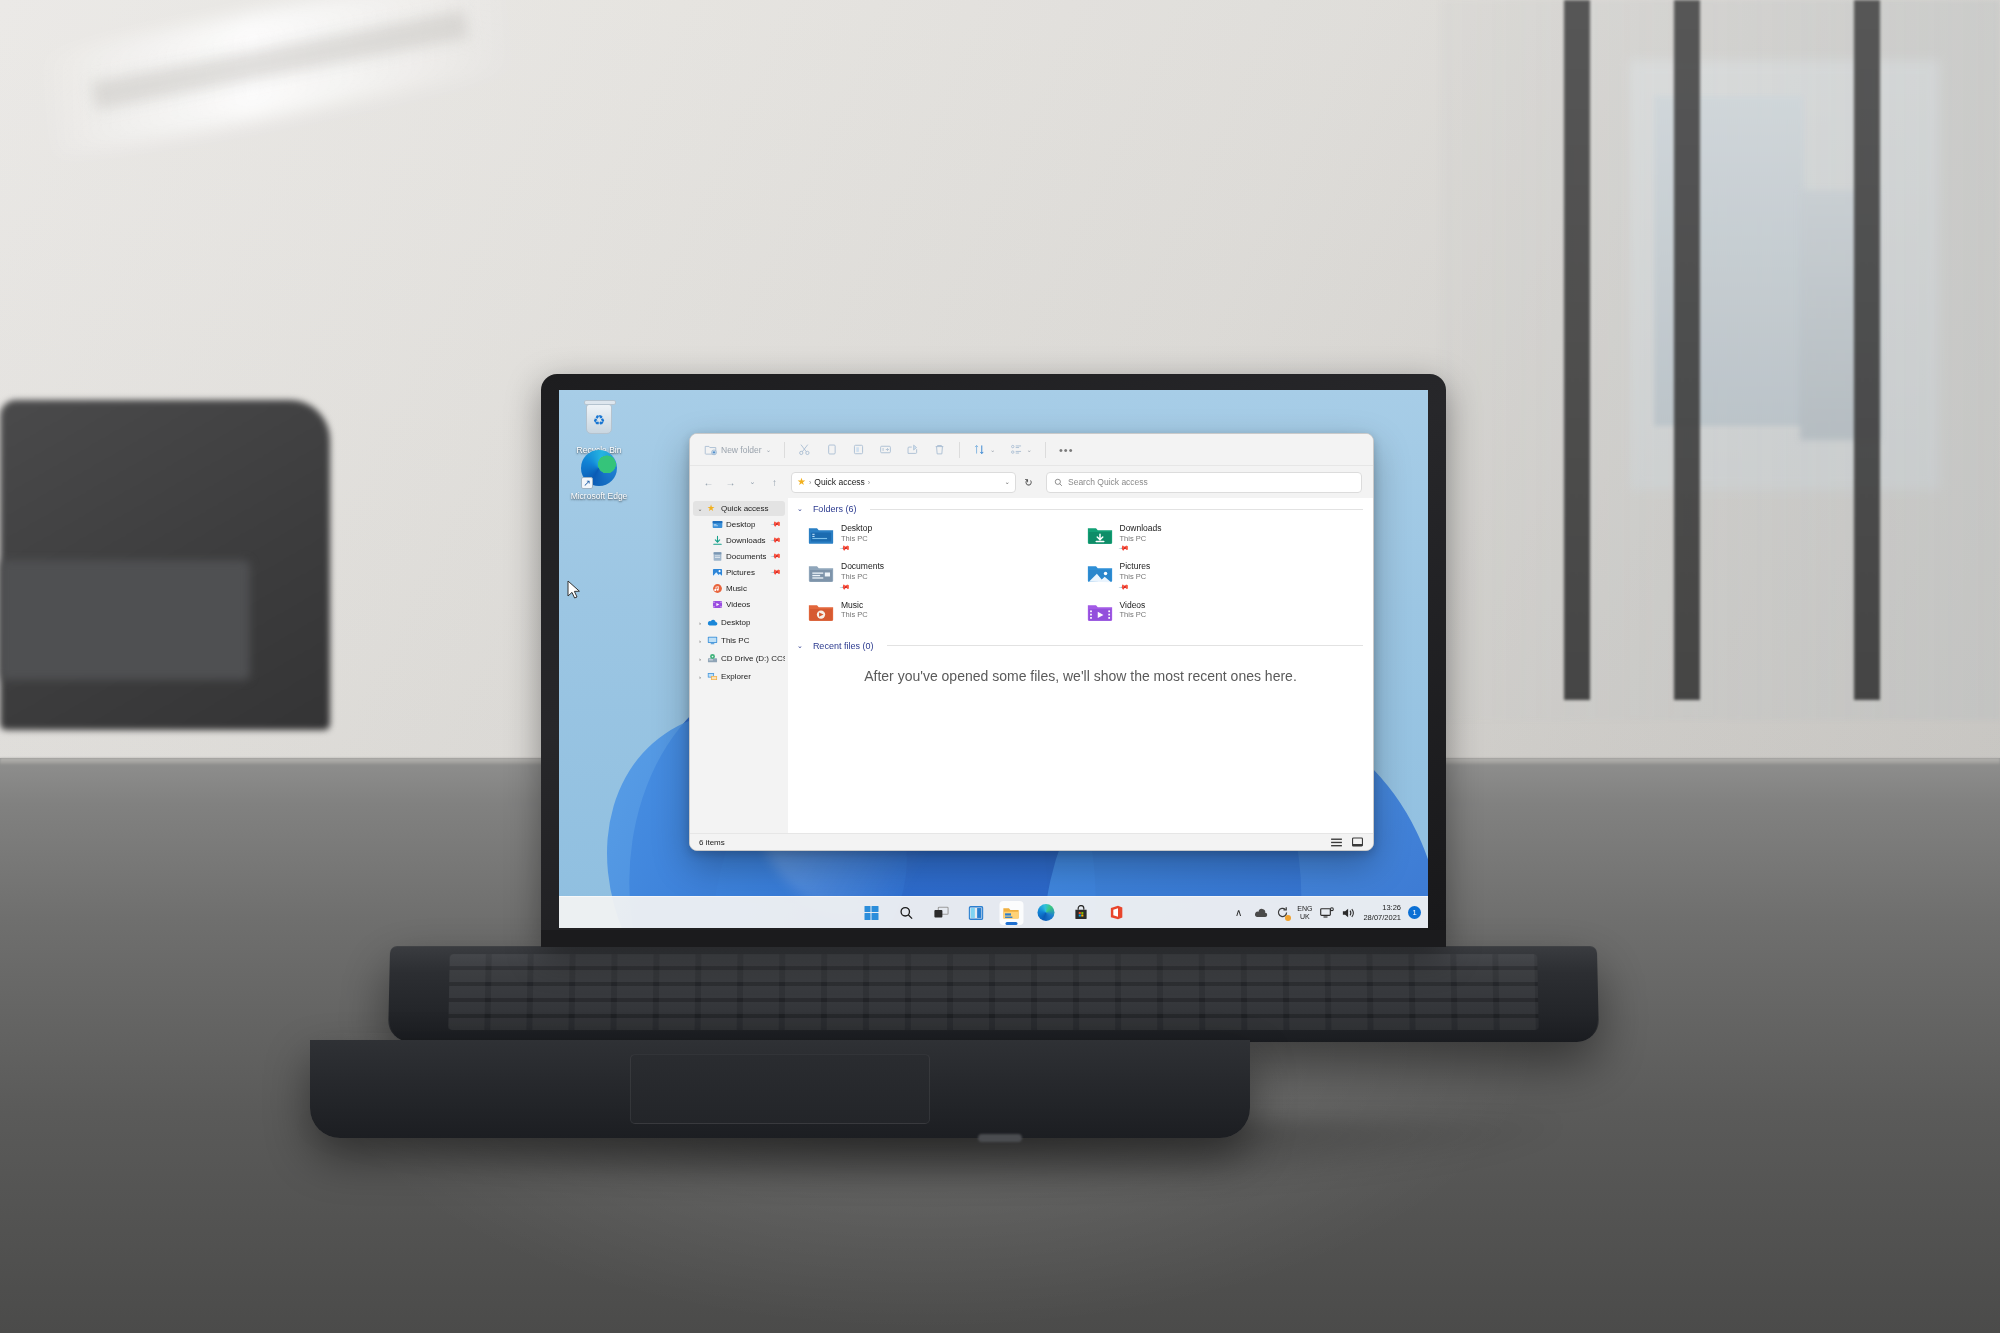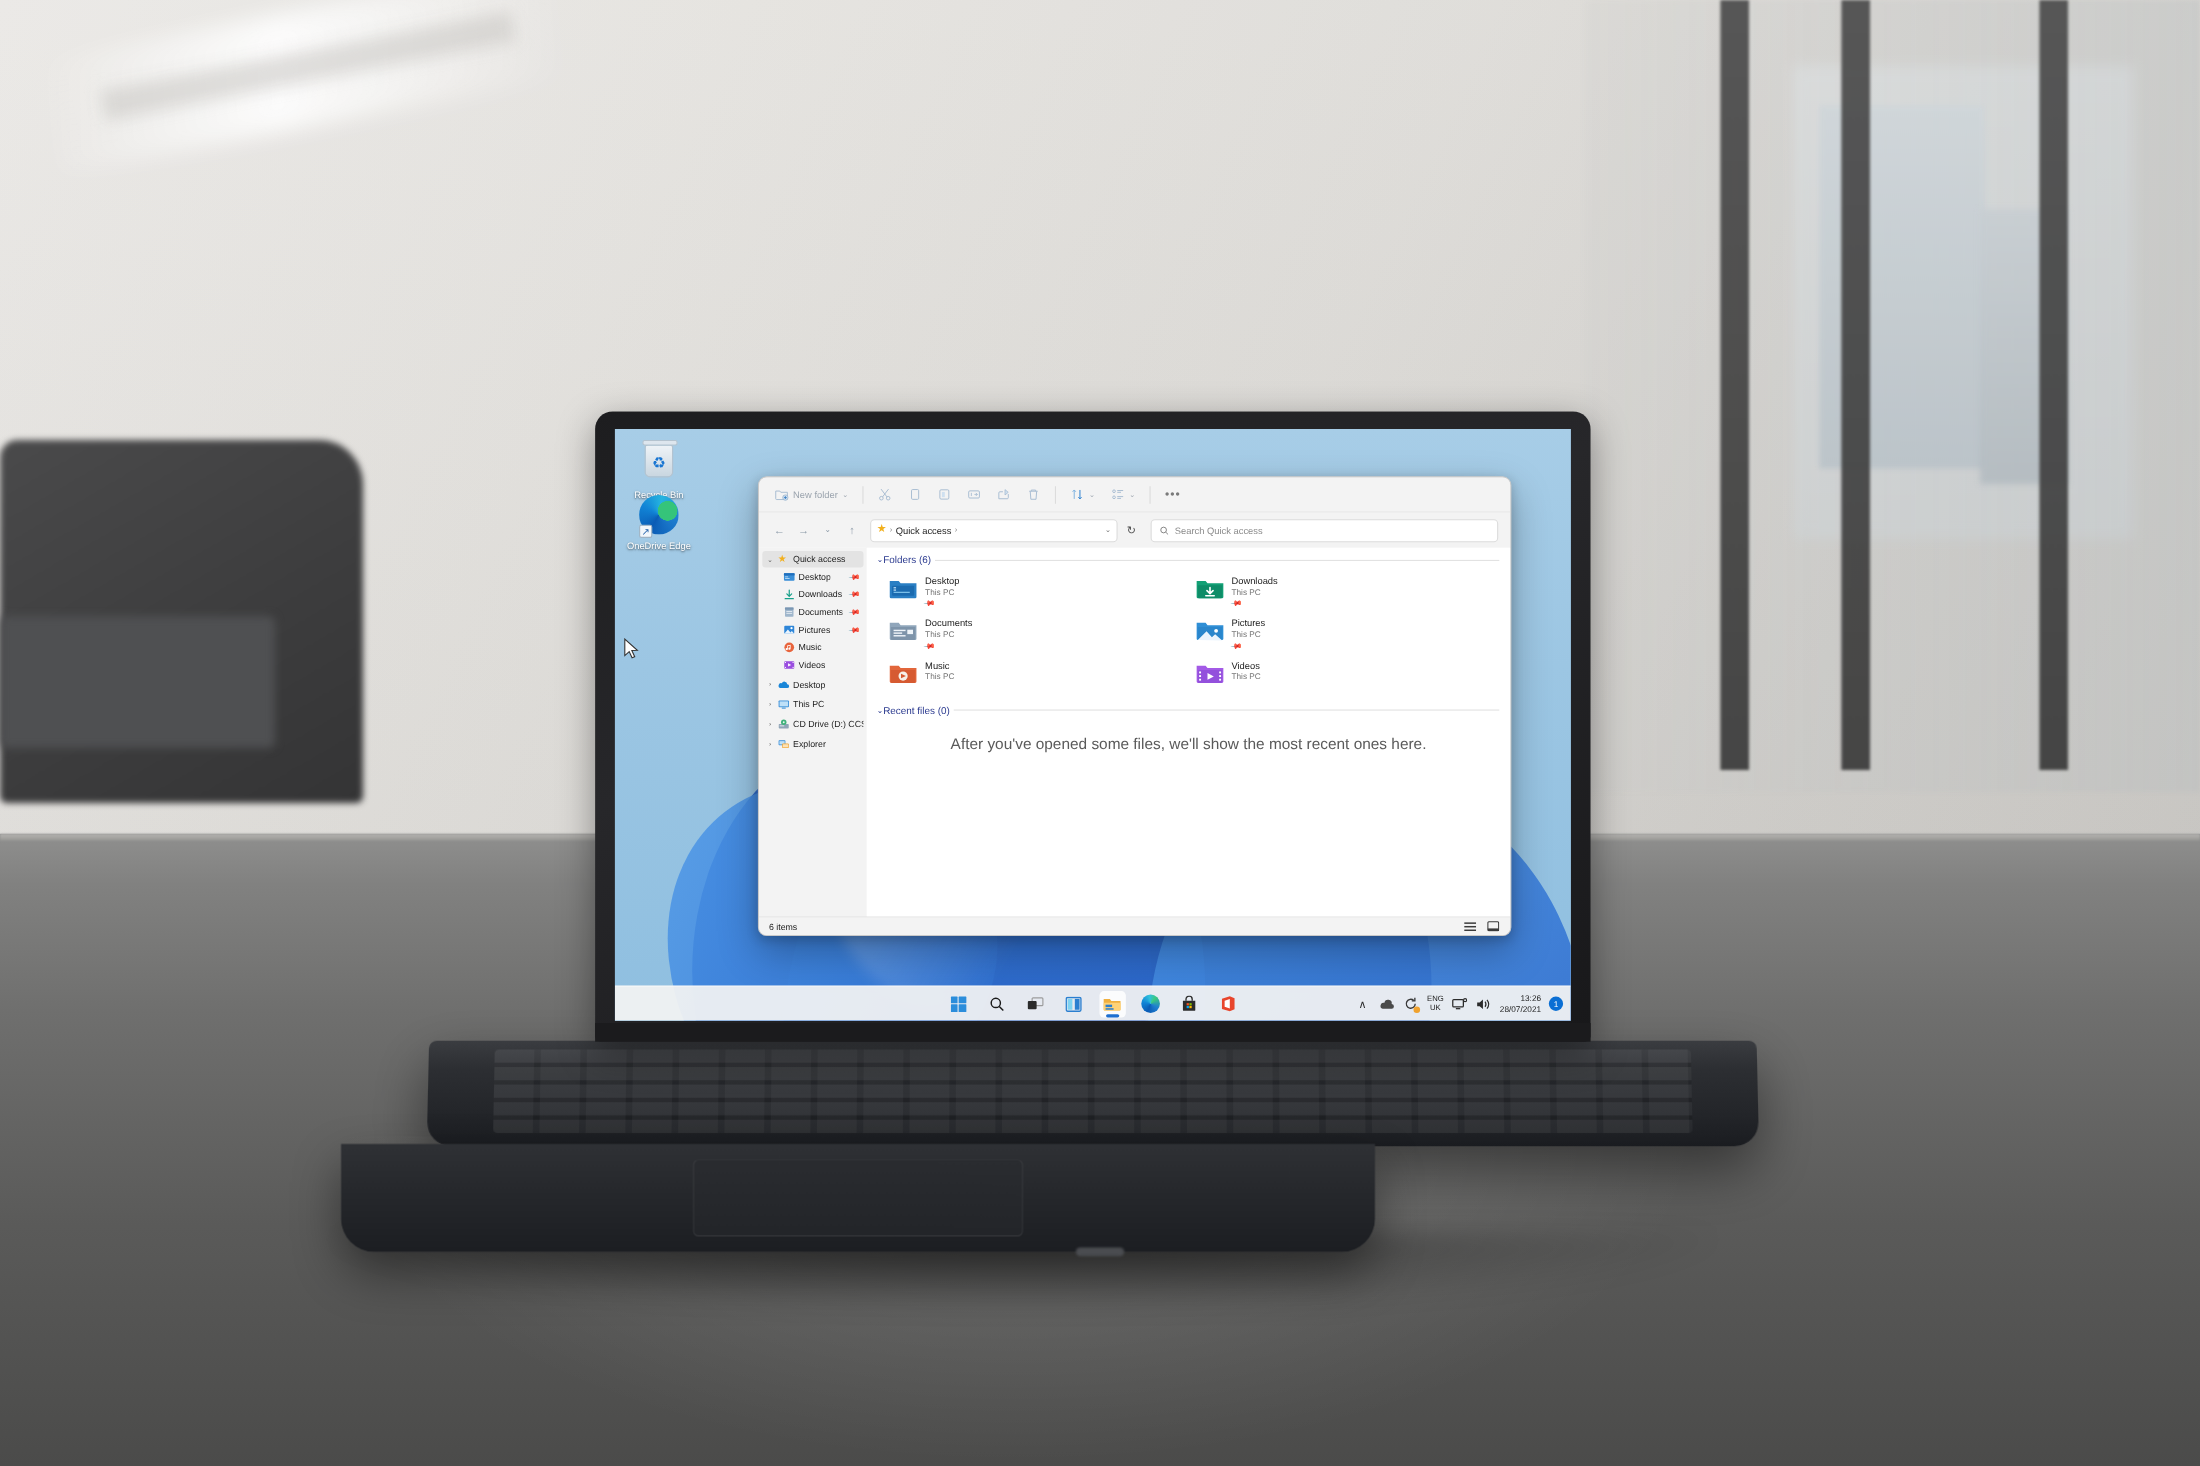--- a/index.html
+++ b/index.html
@@ -274,21 +274,21 @@
   }
   .nav-row.sel{ background:#e3e3e3; }
   .exp{ width:8px; text-align:center; font-size:6px; color:#5a5a5a; flex:none; }
   .nav-ico{ width:11px;height:11px;flex:none; }
   .nav-lbl{ white-space:nowrap; overflow:hidden; }
   .pin{ margin-left:auto; margin-right:4px; color:#8a8a8a; font-size:7px; transform:rotate(40deg); }
   .nav-sub{ padding-left:8px; }
 
   .fe-content{ flex:1; background:#fff; overflow:hidden; position:relative; }
   .sec-head{
-    display:flex; align-items:center; gap:0; padding:6px 10px 3px 9px;
+    display:flex; align-items:center; gap:10px; padding:6px 10px 3px 9px;
   }
   .sec-chev{ color:#2b3a8f; font-size:7px; }
   .sec-title{ font-size:9px; color:#2b3a8f; }
   .sec-line{ flex:1; height:1px; background:#e2e2e2; margin-left:4px; }
 
   .grid{ display:grid; grid-template-columns:1fr 1fr; padding:2px 10px 0 18px; }
   .tile{ display:flex; gap:7px; padding:4px 2px 4px 2px; border-radius:4px; }
   .tile .ticon{ width:26px; height:22px; flex:none; margin-top:1px; }
   .tile .tname{ font-size:8.5px; color:#1b1b1b; line-height:1.25; }
   .tile .tsub{ font-size:7.5px; color:#757575; line-height:1.3; }
@@ -383,21 +383,21 @@
               </div>
           </div>
           <div class="lbl">Recycle Bin</div>
         </div>
 
         <div class="dicon" style="left:8px; top:58px">
           <div class="glyph" style="position:relative">
             <div class="edge-logo"></div>
             <div class="shortcut-arrow">↗</div>
           </div>
-          <div class="lbl">OneDrive Edge</div>
+          <div class="lbl">Microsoft Edge</div>
         </div>
 
         <svg class="cursor-arrow" style="left:8px; top:190px" viewBox="0 0 14 20">
           <path d="M1 1 L1 16 L5 12.4 L7.6 18 L10 17 L7.4 11.4 L12.4 11.2 Z" fill="#fff" stroke="#333" stroke-width="1"></path>
         </svg>
 
         <div class="fe">
 
 
           <div class="fe-toolbar">

